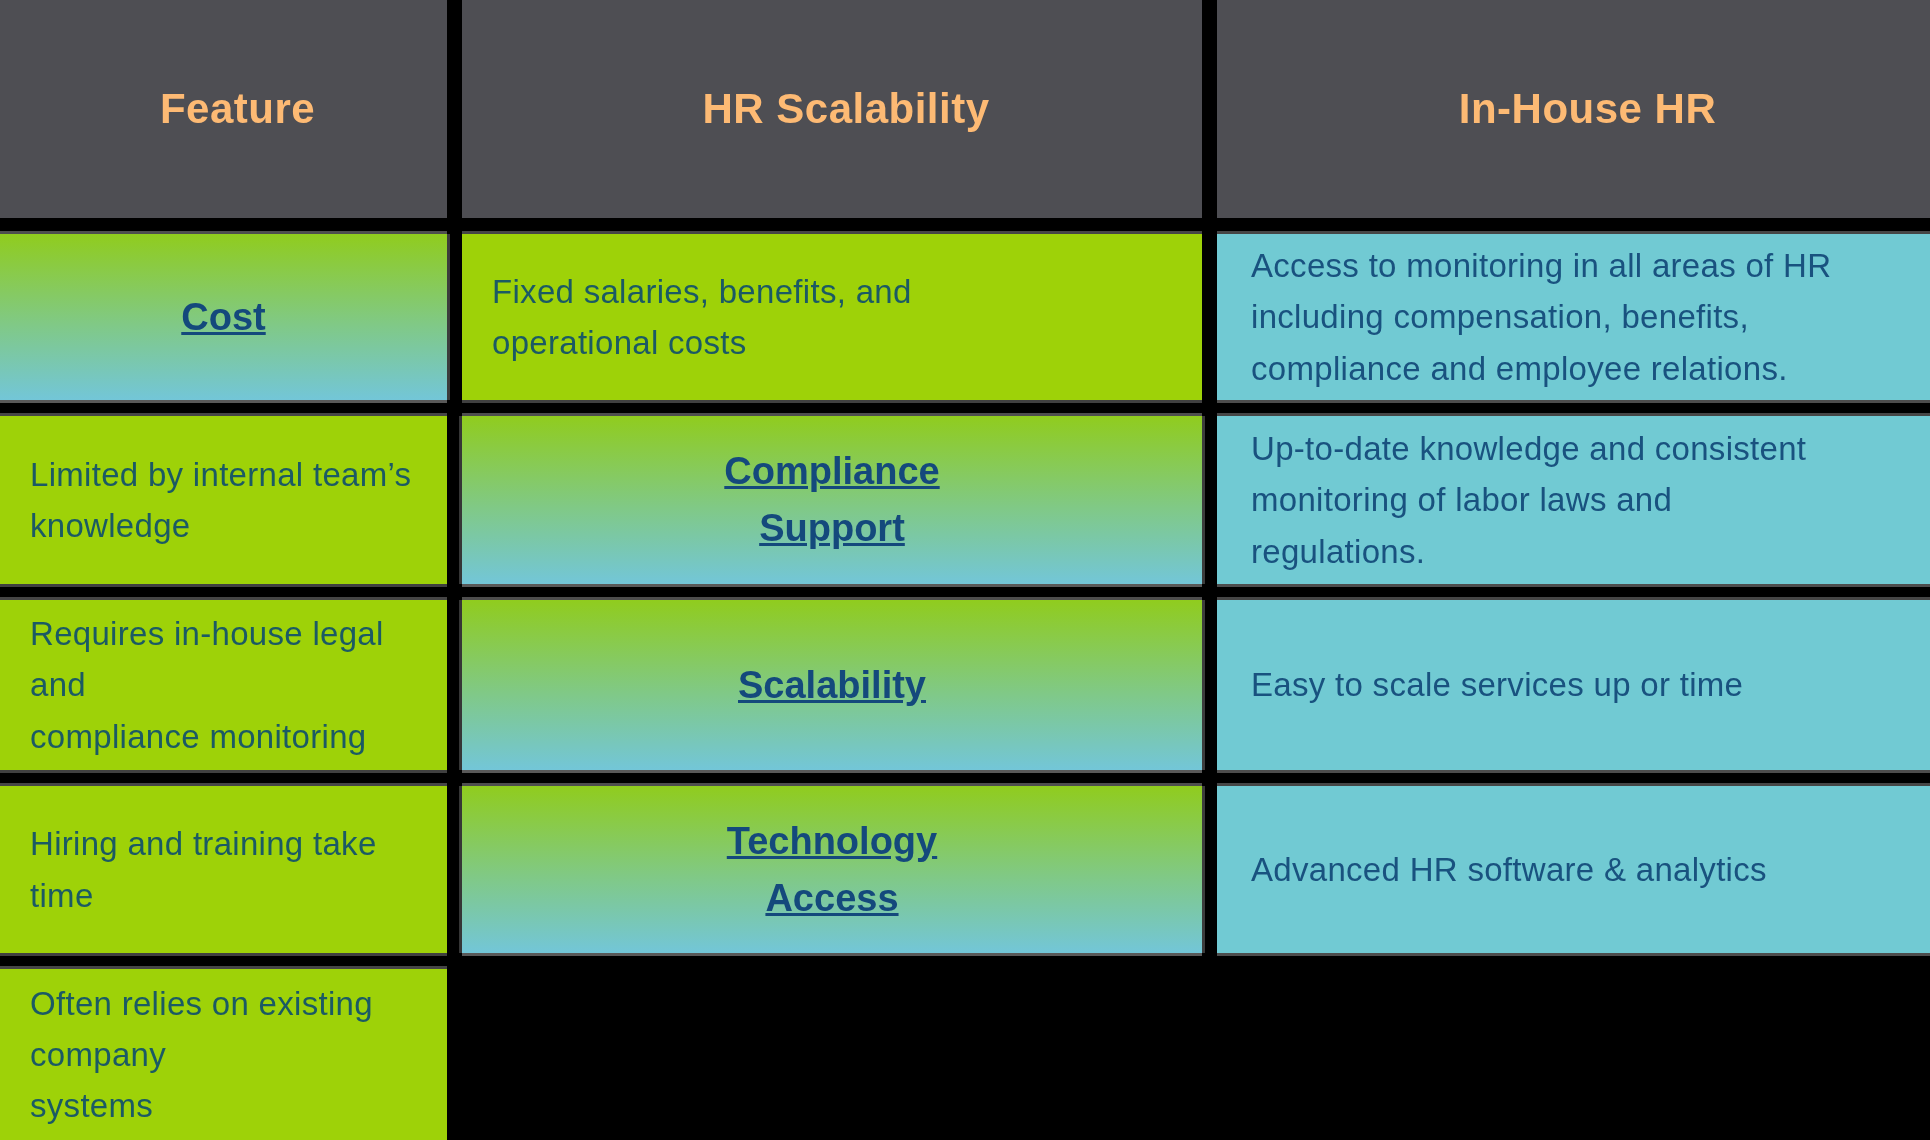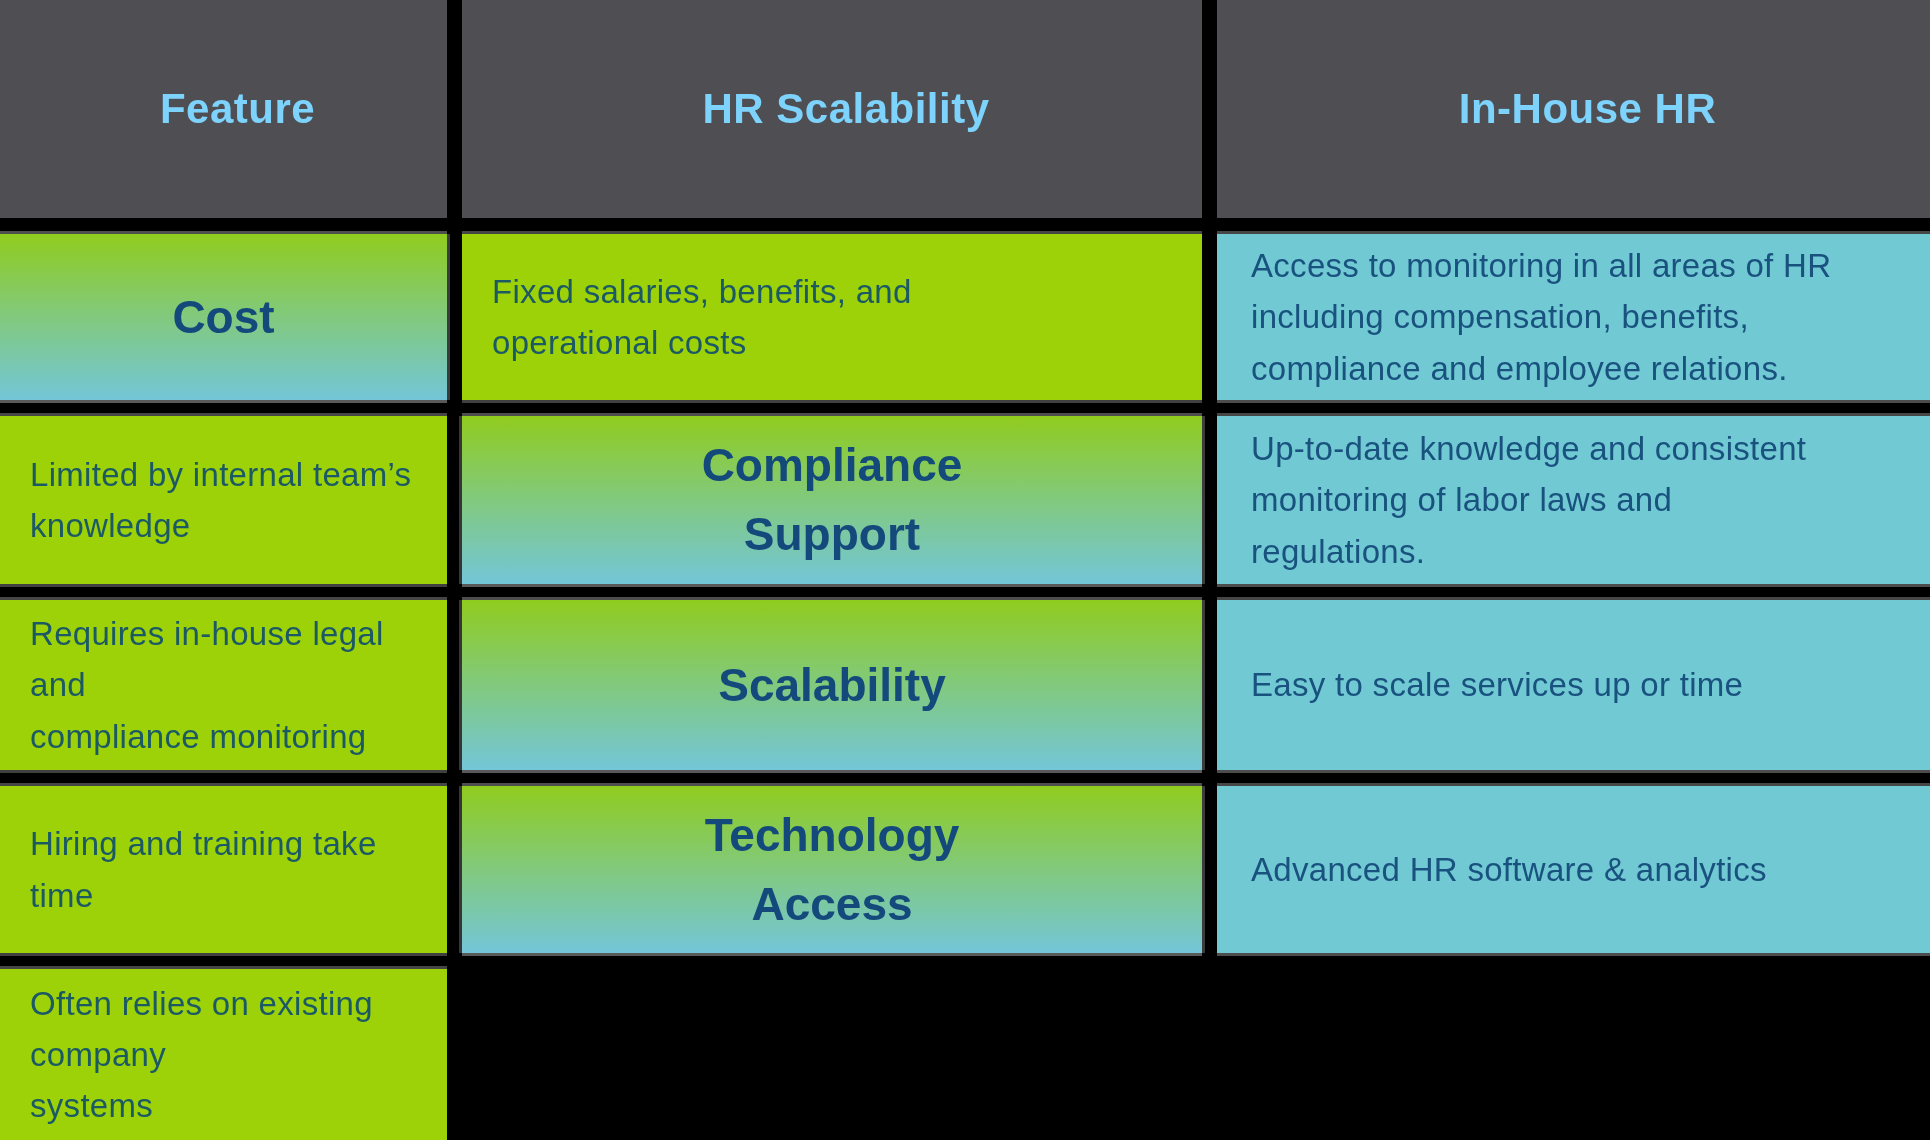--- a/index.html
+++ b/index.html
@@ -20,40 +20,41 @@
     column-gap: 15px;
     row-gap: 16px;
     background: #000;
   }
   .cell {
     display: flex;
     align-items: center;
   }
   .header {
     background: #4E4E53;
-    color: #7dd3fc;
+    color: #fdba74;
     font-size: 42px;
     font-weight: 700;
     justify-content: center;
     text-align: center;
     letter-spacing: 0.5px;
     padding-left: 28px;
   }
   .feature {
     background: linear-gradient(180deg, #90CC1E 0%, #80C987 55%, #73C6D8 100%);
     color: #14497C;
-    font-size: 46px;
+    font-size: 38px;
     font-weight: 700;
     justify-content: center;
     text-align: center;
     line-height: 1.5;
     box-shadow: 0 -3px 0 rgba(155,155,155,0.50),
                 -3px 0 0 rgba(155,155,155,0.35),
                 3px 0 0 rgba(150,150,150,0.40),
                 0 3px 0 rgba(255,255,255,0.35);
+    text-decoration: underline;
   }
   .outsourcing {
     background: #71CAD3;
     color: #19527F;
     padding-left: 34px;
     padding-right: 20px;
     box-shadow: 0 -3px 0 rgba(155,155,155,0.45),
                 0 3px 0 rgba(255,255,255,0.30);
   }
   .inhouse {

